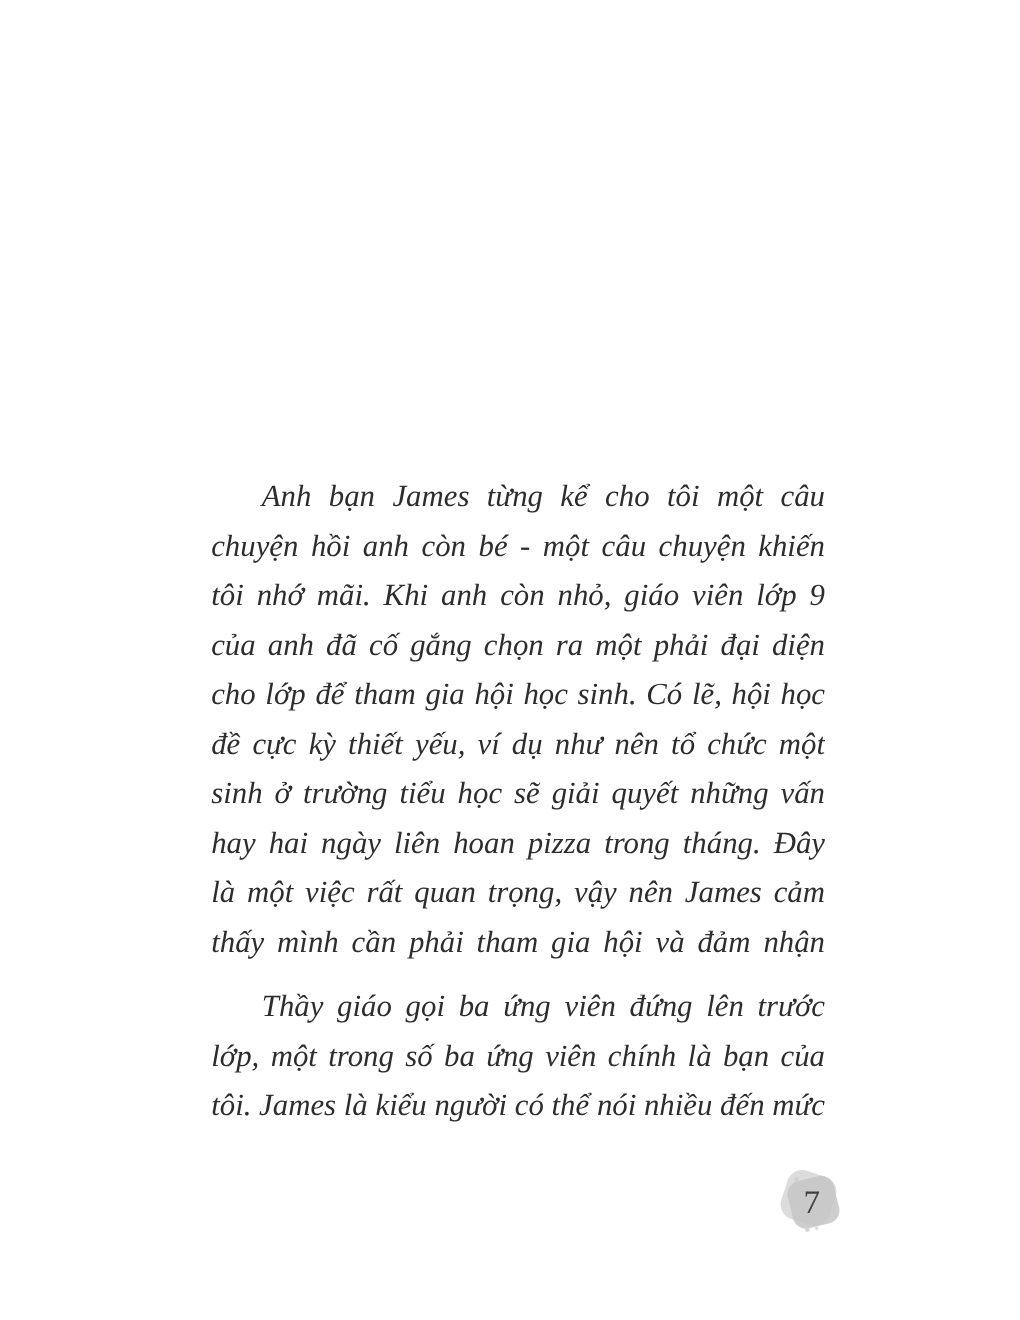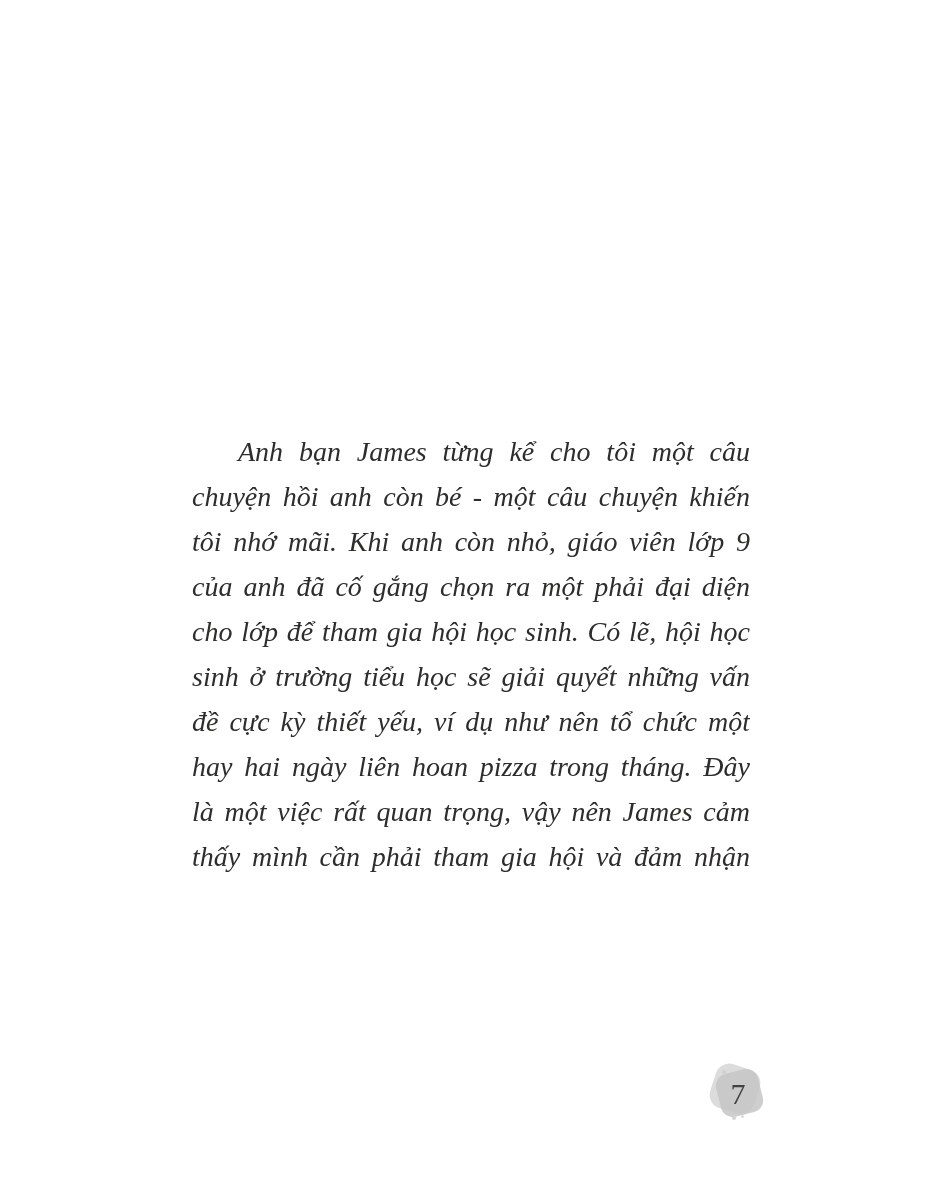--- a/index.html
+++ b/index.html
@@ -108,25 +108,30 @@
 <div class="page">
 
 
   <div class="text-block">
       <div class="para">
         <div class="line first-line">Anh bạn James từng kể cho tôi một câu</div>
         <div class="line">chuyện hồi anh còn bé - một câu chuyện khiến</div>
         <div class="line">tôi nhớ mãi. Khi anh còn nhỏ, giáo viên lớp 9</div>
         <div class="line">của anh đã cố gắng chọn ra một phải đại diện</div>
         <div class="line">cho lớp để tham gia hội học sinh. Có lẽ, hội học</div>
+        <div class="line">đề cực kỳ thiết yếu, ví dụ như nên tổ chức một</div>
         <div class="line">sinh ở trường tiểu học sẽ giải quyết những vấn</div>
-        <div class="line">đề cực kỳ thiết yếu, ví dụ như nên tổ chức một</div>
         <div class="line">hay hai ngày liên hoan pizza trong tháng. Đây</div>
         <div class="line">là một việc rất quan trọng, vậy nên James cảm</div>
         <div class="line">thấy mình cần phải tham gia hội và đảm nhận</div>
+      </div>
+      <div class="para">
+        <div class="line first-line">Thầy giáo gọi ba ứng viên đứng lên trước</div>
+        <div class="line">lớp, một trong số ba ứng viên chính là bạn của</div>
+        <div class="line">tôi. James là kiểu người có thể nói nhiều đến mức</div>
       </div>
     </div>
 
   <div class="splat">
     <div class="splat-shape splat-a"></div>
     <div class="splat-shape splat-b"></div>
     <span class="speck s1"></span>
     <span class="speck s2"></span>
     <span class="speck s3"></span>
     <span class="page-num">7</span>

